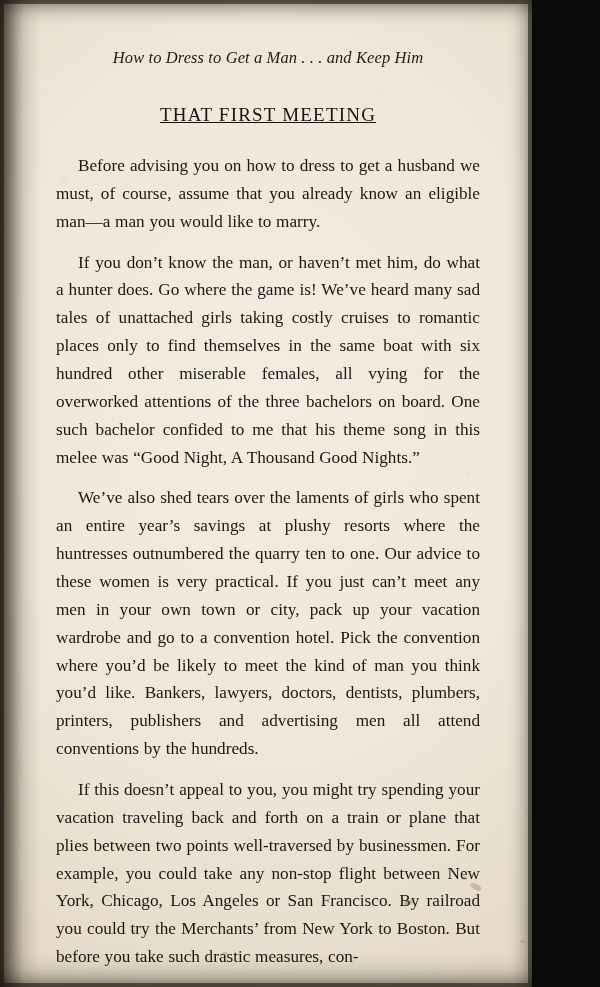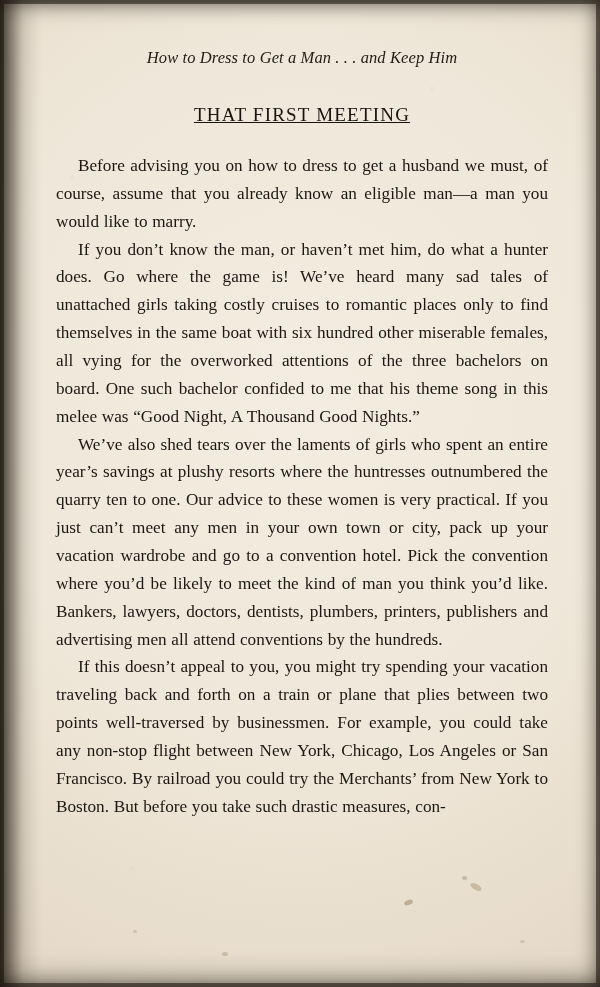--- a/index.html
+++ b/index.html
@@ -7,21 +7,21 @@
     padding: 0;
   }
   body {
     width: 600px;
     height: 987px;
     background: #0a0a0a;
     font-family: "Liberation Serif", serif;
   }
   .page {
     position: relative;
-    width: 600px;
+    width: 532px;
     height: 987px;
     overflow: hidden;
     background:
       radial-gradient(ellipse 120% 80% at 50% 40%, #f3ece0 0%, #efe7d9 45%, #e7dccb 75%, #ded1bd 100%);
   }
   
   .page::before {
     content: "";
     position: absolute;
     inset: 0;
@@ -84,21 +84,21 @@
   .body-text p {
     margin: 0;
     text-indent: 22px;
     text-align: justify;
     font-size: 17.2px;
     line-height: 1.62;
     color: #1b1712;
     word-spacing: 0.4px;
   }
   .body-text p + p {
-    margin-top: 0;
+    margin-top: 13px;
   }
   .folio {
     margin-top: 34px;
     text-align: center;
     font-style: italic;
     font-size: 16px;
     color: #211c15;
   }
   
   .spot {

